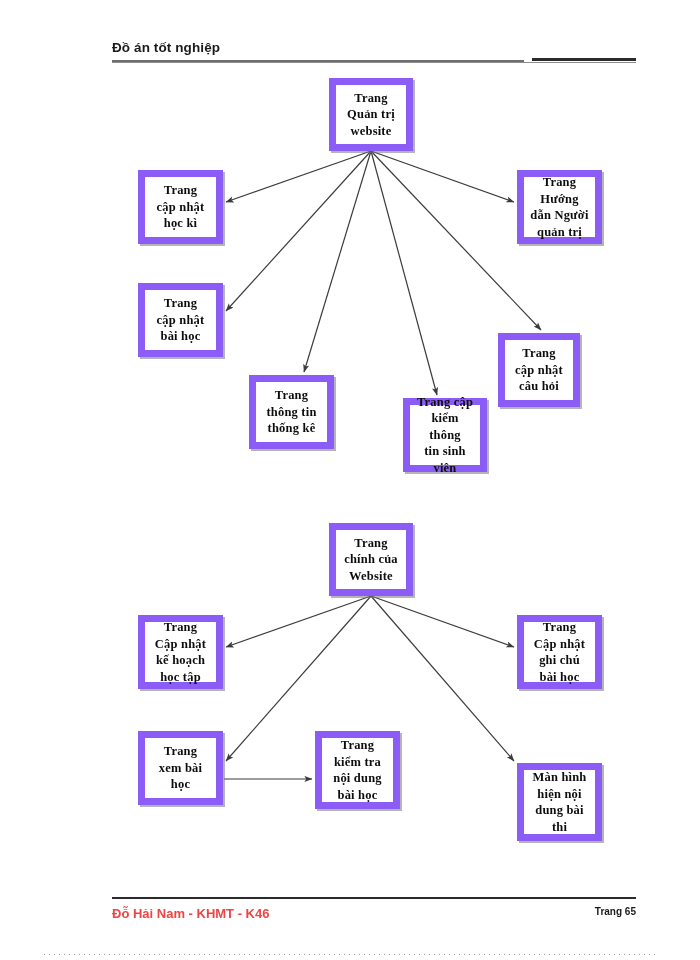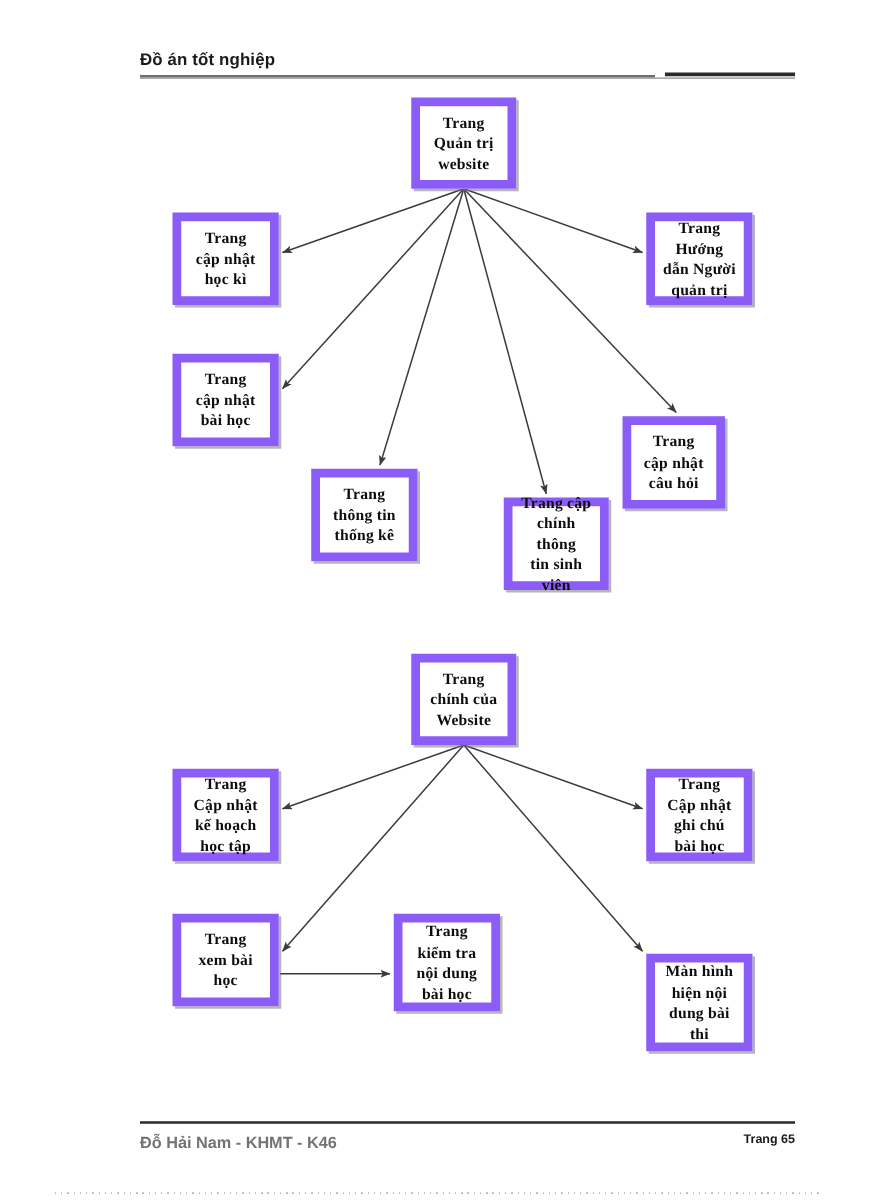--- a/index.html
+++ b/index.html
@@ -86,21 +86,21 @@
     height: 2px;
     background: #2b2b2b;
   }
   .footer-left {
     position: absolute;
     left: 0;
     top: 9px;
     font-family: "Liberation Sans", "DejaVu Sans", sans-serif;
     font-size: 13px;
     font-weight: 600;
-    color: #737373;
+    color: #ef4444;
     white-space: nowrap;
   }
   .footer-right {
     position: absolute;
     right: 0;
     top: 9px;
     font-family: "Liberation Sans", "DejaVu Sans", sans-serif;
     font-size: 10px;
     font-weight: 600;
     color: #1a1a1a;
@@ -199,21 +199,21 @@
 cập nhật
 bài học</div>
       </div>
       <div class="node" style="left: 249px; top: 371px; width: 85px; height: 74px;">
         <div class="node-label">Trang
 thông tin
 thống kê</div>
       </div>
       <div class="node" style="left: 403px; top: 394px; width: 84px; height: 74px;">
         <div class="node-label">Trang cập
-chính thông
+kiểm thông
 tin sinh
 viên</div>
       </div>
       <div class="node" style="left: 498px; top: 329px; width: 82px; height: 74px;">
         <div class="node-label">Trang
 cập nhật
 câu hỏi</div>
       </div>
       <div class="node" style="left: 517px; top: 166px; width: 85px; height: 74px;">
         <div class="node-label">Trang

